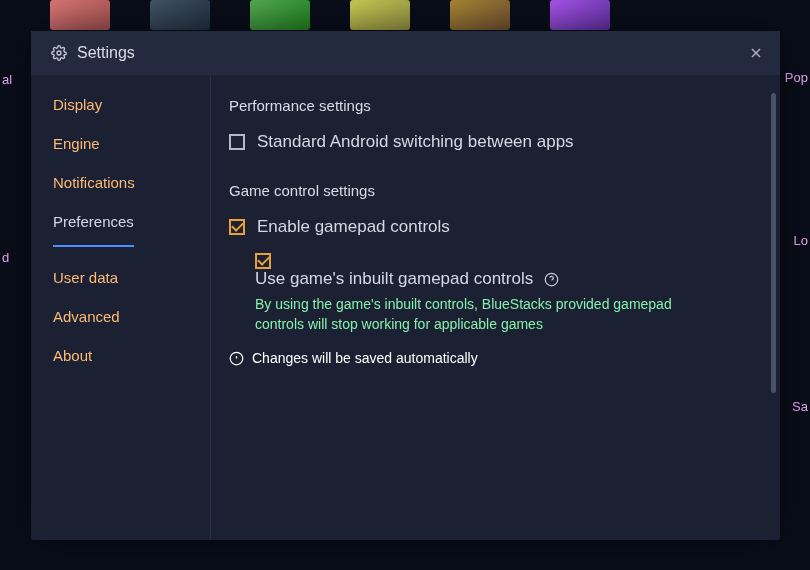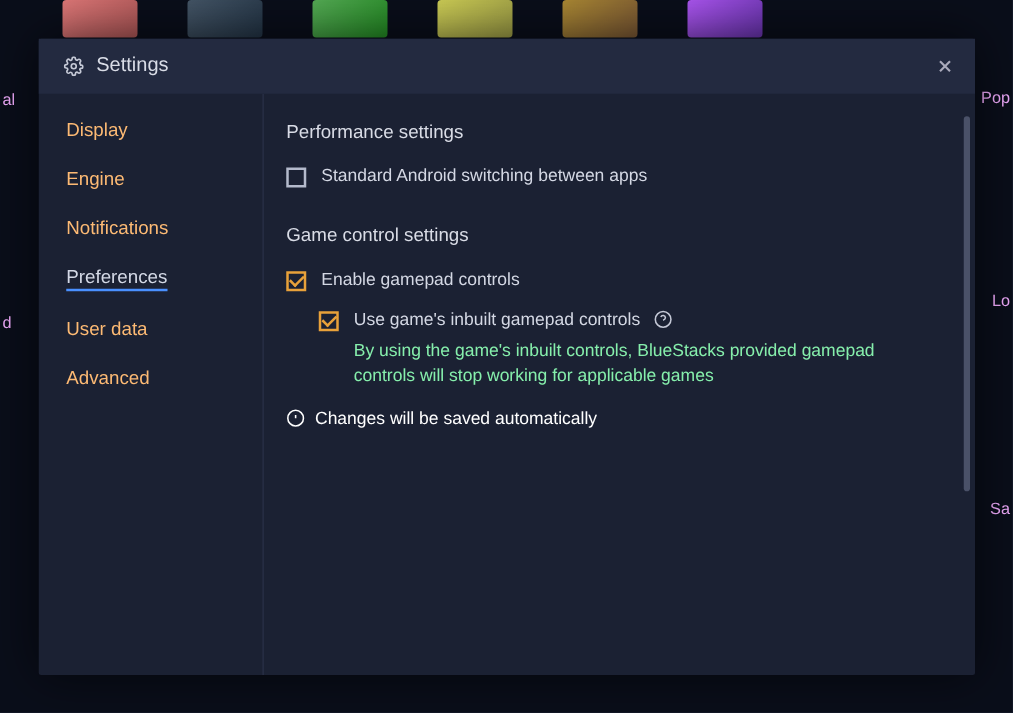--- a/index.html
+++ b/index.html
@@ -100,21 +100,21 @@
       color: #fdba74;
       font-size: 15px;
       cursor: pointer;
     }
     .nav-item.active {
       color: #d4d9e6;
     }
     .nav-item.active .nav-label {
       display: inline-block;
       border-bottom: 2px solid #4a90ff;
-      padding-bottom: 1px;
+      padding-bottom: 15px;
       text-align: right;
     }
     .content {
       flex: 1;
       padding: 22px 30px 16px 18px;
       position: relative;
       overflow-y: auto;
     }
     .scrollbar-track {
       position: absolute;
@@ -134,20 +134,21 @@
     .section-title.second {
       margin-top: 30px;
     }
     .checkbox-row {
       display: flex;
       align-items: flex-start;
       margin-bottom: 14px;
     }
     .checkbox-row.indented {
       margin-left: 26px;
+      flex-direction: column;
     }
     .checkbox {
       width: 16px;
       height: 16px;
       border: 2px solid #b4bacc;
       margin-right: 12px;
       margin-top: 2px;
       flex-shrink: 0;
       position: relative;
       cursor: pointer;
@@ -167,21 +168,21 @@
       transform: rotate(45deg);
     }
     .checkbox.disabled {
       border-color: #4a5168;
     }
     .checkbox.disabled.checked::after {
       border-color: #4a5168;
     }
     .checkbox-label {
       color: #d4d8e4;
-      font-size: 14px;
+      font-size: 17px;
     }
     .checkbox-label.disabled {
       color: #5a6178;
     }
     .help-icon {
       display: inline-flex;
       align-items: center;
       margin-left: 6px;
       color: #c4c8d6;
       vertical-align: middle;
@@ -241,20 +242,21 @@
   </div>
 
   <div class="dialog-body">
     <div class="sidebar">
       <div class="nav-item"><span class="nav-label">Display</span></div>
       <div class="nav-item"><span class="nav-label">Engine</span></div>
       <div class="nav-item"><span class="nav-label">Notifications</span></div>
       <div class="nav-item active"><span class="nav-label">Preferences</span></div>
       <div class="nav-item"><span class="nav-label">User data</span></div>
       <div class="nav-item"><span class="nav-label">Advanced</span></div>
+      <div class="nav-item"><span class="nav-label">About</span></div>
     </div>
 
     <div class="content">
       <div class="scrollbar-track"></div>
 
       <div class="section-title">Performance settings</div>
 
       <div class="checkbox-row">
         <div class="checkbox"></div>
         <span class="checkbox-label">Standard Android switching between apps</span>

